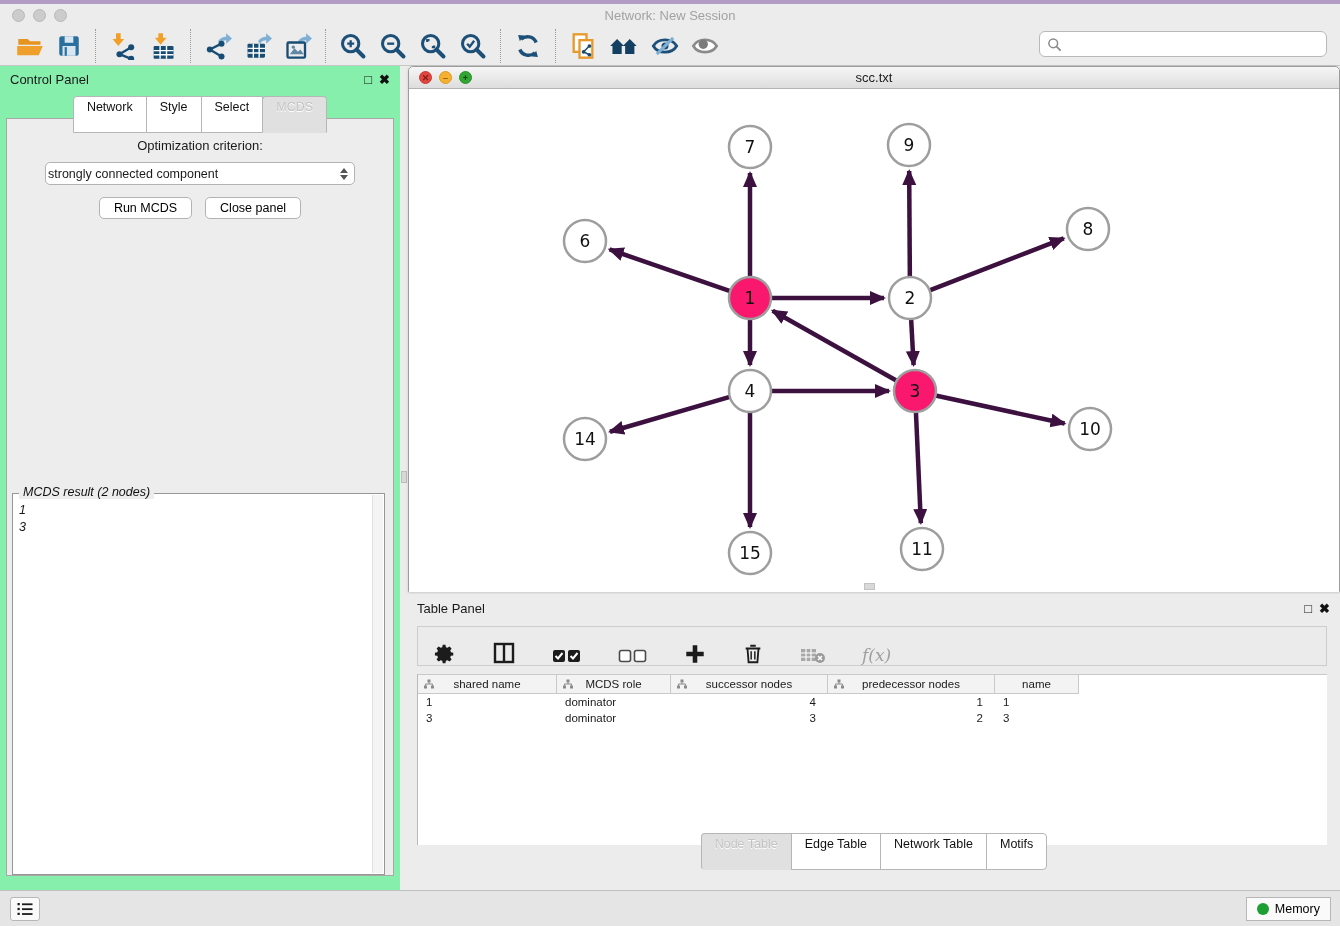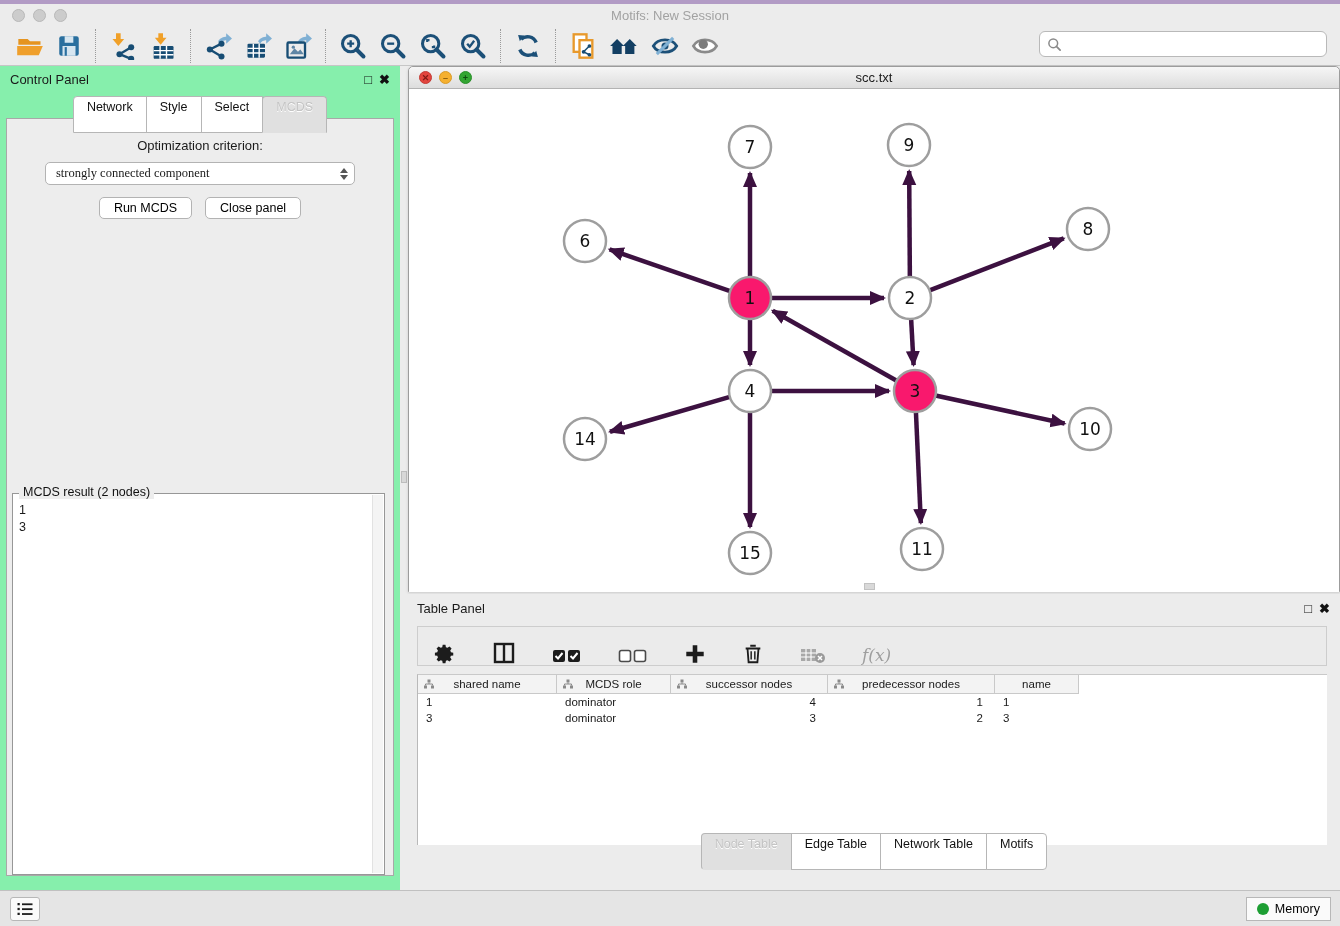--- a/index.html
+++ b/index.html
@@ -25,28 +25,28 @@
   .panel-title { font-size:13px; color:#1a1a1a; }
   .panel-winbtns { margin-left:auto; display:flex; gap:7px; font-size:13px; font-weight:bold; color:#111; }
   .panel-winbtns span { cursor:default; }
   .ctab-row { position:absolute; left:0; top:30px; width:100%; display:flex; justify-content:center; z-index:3; }
   .tab { border:1px solid #b6b6b6; background:#fff; color:#111; font-size:12.5px; padding:3px 13px 18px; margin-left:-1px; cursor:default; white-space:nowrap; }
   .tab:first-child { border-top-left-radius:4px; margin-left:0; }
   .tab:last-child { border-top-right-radius:4px; }
   .tab.active { background:#e0e0e0; color:#c4c4c4; text-shadow:0 1px 0 #fff; border-bottom-color:#e0e0e0; border-top-left-radius:4px; border-top-right-radius:4px; }
   .cp-content { position:absolute; left:6px; right:6px; top:52px; bottom:14px; background:#ededed; border:1px solid #a8a8a8; }
   .opt-label { text-align:center; margin-top:19px; font-size:13px; }
-  .dropdown { margin:9px auto 0; width:310px; height:23px; background:#fff; border:1px solid #b3b3b3; border-radius:5px; display:flex; align-items:center; padding-left:10px; font-size:12.5px; position:relative; cursor:default;font-family:Liberation Serif, serif; }
+  .dropdown { margin:9px auto 0; width:310px; height:23px; background:#fff; border:1px solid #b3b3b3; border-radius:5px; display:flex; align-items:center; padding-left:2px; font-size:12.5px; position:relative; cursor:default; }
   .stepper { position:absolute; right:4px; top:3px; width:13px; height:16px; display:flex; flex-direction:column; align-items:center; justify-content:center; gap:2px; }
   .stepper i { width:0; height:0; border-left:4px solid transparent; border-right:4px solid transparent; }
   .stepper .up { border-bottom:5px solid #555; }
   .stepper .dn { border-top:5px solid #555; }
   .btn-row { display:flex; justify-content:center; gap:13px; margin-top:12px; }
   .pbtn { background:#fff; border:1px solid #b3b3b3; border-radius:5px; font-size:12.5px; padding:3px 14px; height:22px; font-family:"Liberation Sans",sans-serif; cursor:default; }
-  .mcds-fieldset { position:absolute; left:12px; right:15px; top:427px; bottom:15px; border:1px solid #979797; background:#fff; }
+  .mcds-fieldset { position:absolute; left:12px; right:15px; top:427px; bottom:15px; border:1px solid #979797; background:#fff;font-style:italic; }
   .mcds-legend { position:absolute; top:-9px; left:6px; background:#ededed; padding:0 4px; font-size:12.5px; color:#111; }
   .mcds-text { position:absolute; left:0; top:2px; right:12px; bottom:0; padding:6px 0 0 6px; font-size:12.5px; line-height:17px; white-space:pre; overflow:hidden; }
   .mcds-scroll { position:absolute; right:1px; top:1px; bottom:1px; width:11px; background:#f4f4f4; border-left:1px solid #e2e2e2; }
 
   .v-splitter { position:absolute; left:400px; top:66px; width:8px; height:824px; background:#ececec; }
   .v-grip { position:absolute; left:1px; top:405px; width:6px; height:12px; background:#d8d8d8; border:1px solid #bdbdbd; }
 
   
   .net-window { position:absolute; left:408px; top:66px; width:932px; height:526px; background:#fff; border:1px solid #9c9c9c; border-radius:5px 5px 0 0; box-shadow:0 1px 3px rgba(0,0,0,.15); }
   .net-titlebar { height:22px; background:linear-gradient(#f6f6f6,#dddddd); border-bottom:1px solid #b3b3b3; border-radius:5px 5px 0 0; position:relative; display:flex; align-items:center; }
@@ -82,21 +82,21 @@
 </head>
 <body>
 
 <div class="accent-strip"></div>
 <div class="titlebar">
   <div class="traffic-dim">
       <span></span>
       <span></span>
       <span></span>
     </div>
-  <div class="win-title">Motifs: New Session</div>
+  <div class="win-title">Network: New Session</div>
 </div>
 
 <div class="toolbar">
   <button class="tbtn">
       <svg width="28" height="28" viewBox="0 0 24 24">
         <path d="M2 6h8l2 2h9v3H2z" fill="#e5941f"></path>
         <path d="M1 12h22l-3.5 8H1z" fill="#ef9f2b"></path>
       </svg>
     </button>
   <button class="tbtn">

